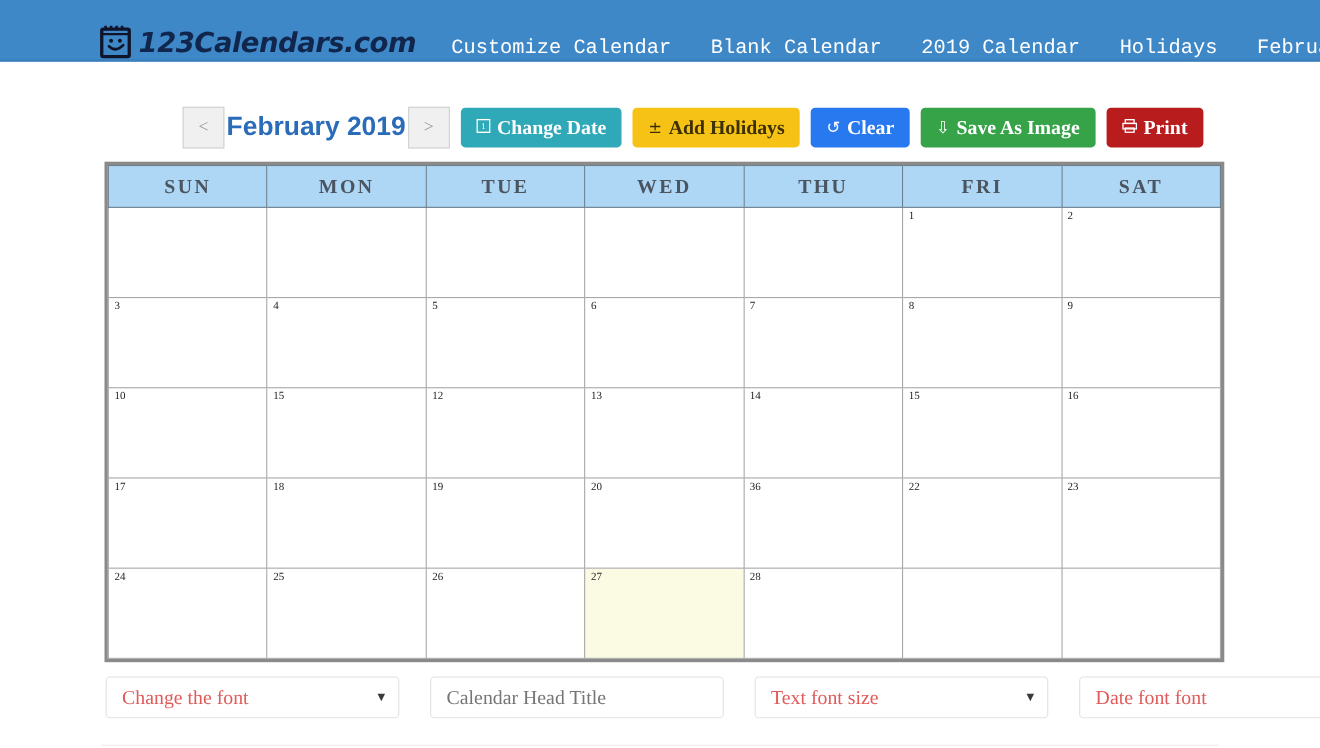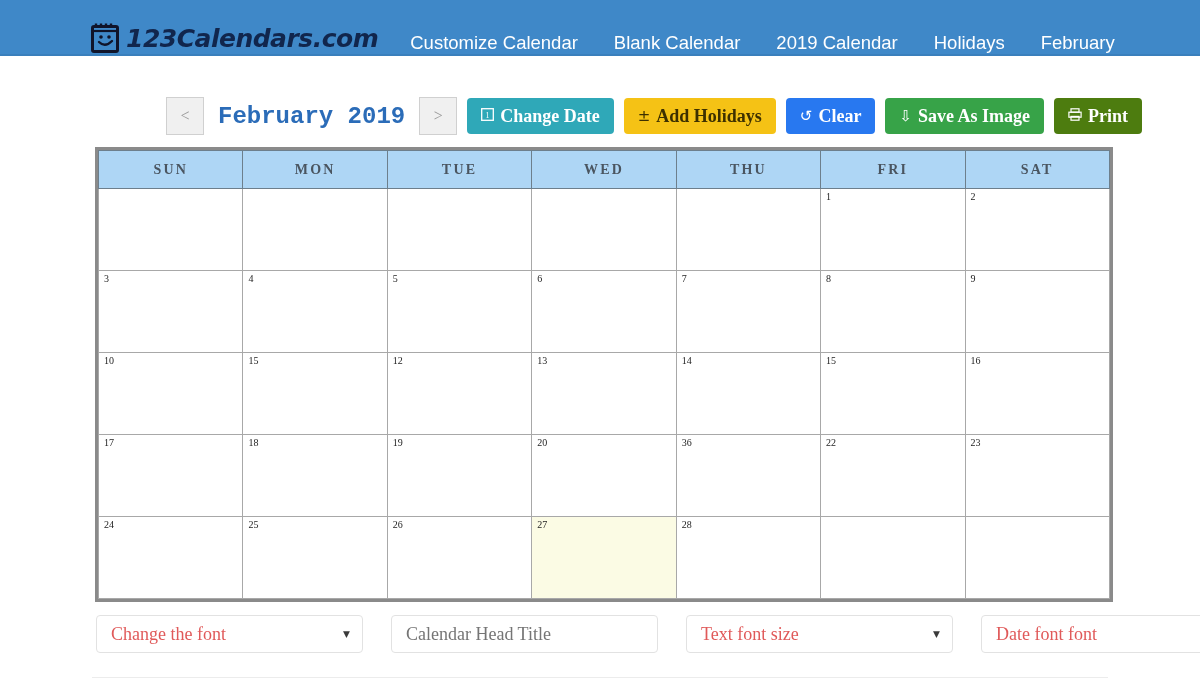--- a/index.html
+++ b/index.html
@@ -33,21 +33,21 @@
     letter-spacing: -0.5px;
     line-height: 1;
   }
   #main-nav {
     display: flex; align-items: center;
     margin-left: 32px;
     gap: 36px;
   }
   .nav-link {
     color: #ffffff;
-    font-family: Liberation Sans, sans-serif;
+    font-family: Liberation Mono, monospace;
     font-size: 18.5px;
     text-decoration: none;
     white-space: nowrap;
     cursor: pointer;
   }
 
   
   #page {
     width: 1200px;
     padding-top: 41px;
@@ -65,24 +65,24 @@
     background: #f0f0f0;
     border: 1px solid #d0d0d0;
     color: #9a9a9a;
     font-family: "Liberation Serif", serif;
     font-size: 16px;
     display: flex; align-items: center; justify-content: center;
     cursor: pointer;
   }
   #month-label {
     color: #2b6cb8;
-    font-family: Liberation Mono, monospace;
+    font-family: Liberation Sans, sans-serif;
     font-weight: bold;
     font-size: 24px;
-    padding: 0 14px;
+    padding: 0 2px;
     white-space: nowrap;
   }
   .tool-btn {
     height: 36px;
     display: flex; align-items: center; justify-content: center;
     gap: 6px;
     border: none;
     border-radius: 4px;
     color: #ffffff;
     font-family: "Liberation Serif", serif;
@@ -96,21 +96,21 @@
   .tool-btn .glyph {
     font-family: "DejaVu Sans", sans-serif;
     font-size: 15px;
     font-weight: normal;
     line-height: 1;
   }
   #btn-change-date { background: #2fa8b8; }
   #btn-add-holidays { background: #f5c215; color: #3d3000; }
   #btn-clear { background: #2878f0; }
   #btn-save-image { background: #37a348; }
-  #btn-print { background: #4d7c0f; }
+  #btn-print { background: #b91c1c; }
 
   
   #calendar-wrap {
     margin-left: 95px;
     margin-top: 12px;
     width: 1018px;
     border: 3px solid #8a8a8a;
     background: #ffffff;
   }
   #calendar-table {
@@ -118,21 +118,21 @@
     border-collapse: collapse;
     table-layout: fixed;
   }
   #calendar-table th {
     background: #aed6f5;
     border: 1px solid #6d7f8c;
     height: 38px;
     color: #4a5560;
     font-family: "Liberation Serif", serif;
     font-weight: bold;
-    font-size: 14px;
+    font-size: 18px;
     letter-spacing: 2.2px;
     text-align: center;
     vertical-align: middle;
   }
   #calendar-table td {
     border: 1px solid #a8a8a8;
     height: 82px;
     vertical-align: top;
     background: #ffffff;
     padding: 3px 5px;

